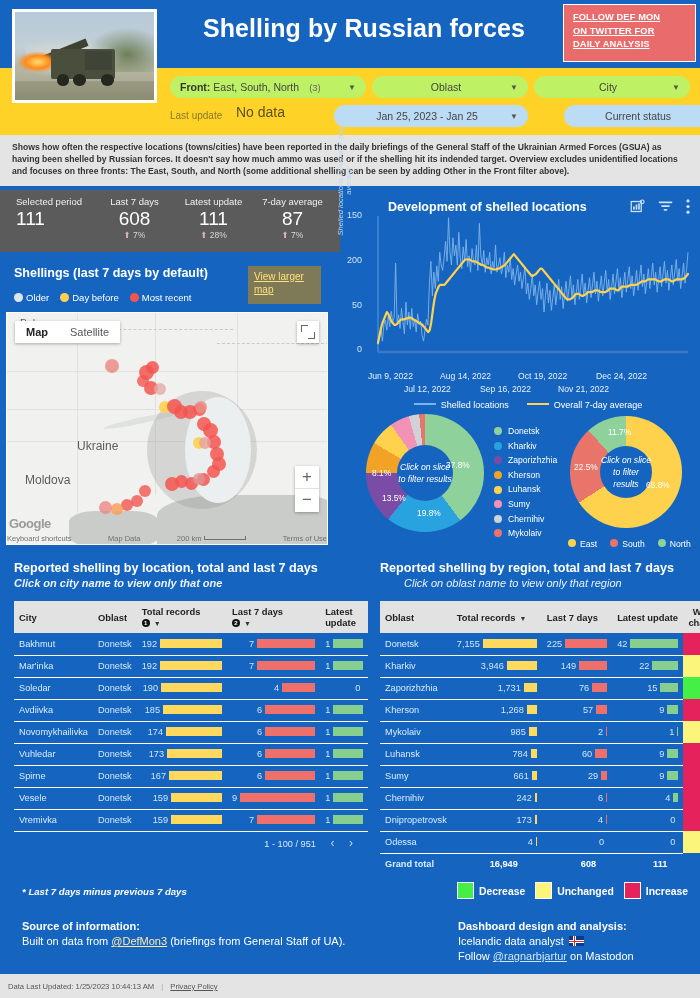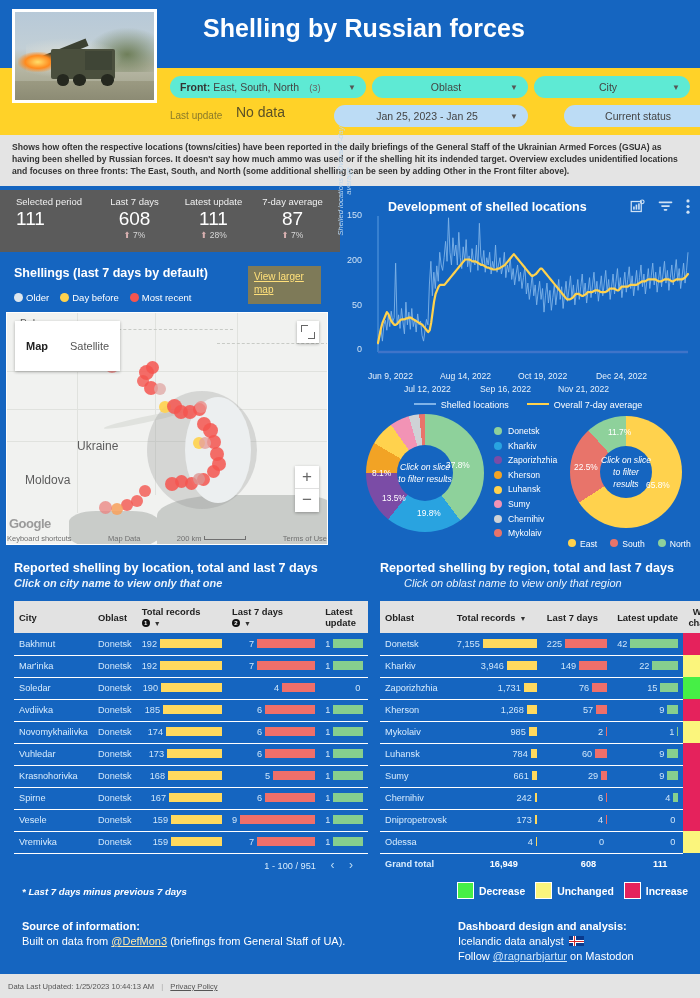--- a/index.html
+++ b/index.html
@@ -42,21 +42,21 @@
   .follow-box span {
     display: block; font-size: 9.3px; font-weight: bold; color: #ffffff;
     text-decoration: underline; line-height: 13.5px; letter-spacing: .1px;
   }
 
   .ctl {
     position: absolute; height: 22px; border-radius: 11px;
     display: flex; align-items: center; padding: 0 10px;
     font-size: 10.5px; color: #444444;
   }
-  .ctl.yellow { background: #5eead4; }
+  .ctl.yellow { background: #bef264; }
   .ctl.blue { background: #bcdcf5; }
   .ctl .lbl-strong { font-weight: bold; color: #333; margin-right: 3px; }
   .ctl .ctl-center { flex: 1; text-align: center; }
   .ctl .caret { margin-left: auto; font-size: 8px; color: #555; }
   .ctl .cnt { color: #666; font-size: 9.5px; margin: 0 7px 0 10px; }
 
   #front-filter { left: 170px; top: 76px; width: 196px; }
   #oblast-filter { left: 372px; top: 76px; width: 156px; }
   #city-filter   { left: 534px; top: 76px; width: 156px; }
   #date-filter    { left: 334px; top: 105px; width: 194px; }
@@ -97,21 +97,21 @@
   .map {
     position: absolute; left: 6px; top: 312px; width: 322px; height: 233px;
     background: #eceff0; border: 1px solid #ffffff; overflow: hidden;
   }
   .map-land { position: absolute; inset: 0; background: #f1f2f0; }
   .rd { position: absolute; background: #e0e2de; }
   .border-dash { position: absolute; border-top: 1px dashed #c8cbc6; }
   .sea { position: absolute; background: #c9ccc9; }
   .map-label { position: absolute; color: #5c5c5c; font-size: 10.5px; font-family: "Liberation Sans", sans-serif; }
   .map-toggle { position: absolute; left: 8px; top: 8px; display: flex; box-shadow: 0 1px 3px rgba(0,0,0,.3); }
-  .map-toggle div { background: #ffffff; color: #555; font-size: 11px; padding: 19px 11px; }
+  .map-toggle div { background: #ffffff; color: #555; font-size: 11px; padding: 5px 11px; }
   .map-toggle div.active { color: #222; font-weight: bold; }
   .map-fs { position: absolute; right: 8px; top: 8px; width: 22px; height: 22px; background: #fff; box-shadow: 0 1px 3px rgba(0,0,0,.3); }
   .map-fs::before, .map-fs::after { content: ""; position: absolute; width: 6px; height: 6px; border: 1.5px solid #666; }
   .map-fs::before { left: 4px; top: 4px; border-right: 0; border-bottom: 0; }
   .map-fs::after { right: 4px; bottom: 4px; border-left: 0; border-top: 0; }
   .map-zoom { position: absolute; right: 8px; bottom: 32px; width: 24px; background: #fff; box-shadow: 0 1px 3px rgba(0,0,0,.3); }
   .map-zoom div { height: 23px; line-height: 22px; text-align: center; color: #666; font-size: 17px; }
   .map-zoom div:first-child { border-bottom: 1px solid #e0e0e0; }
   .gmark { position: absolute; left: 2px; bottom: 13px; color: #9a9a9a; font-size: 13px; font-weight: bold; letter-spacing: -.5px; }
   .map-foot { position: absolute; left: 0; bottom: 1px; width: 100%; display: flex; justify-content: space-between; gap: 10px; padding-right: 0; color: #707070; font-size: 7.5px; }
@@ -196,20 +196,25 @@
     <div class="hero-truck"></div>
     <div class="hero-cab"></div>
     <div class="hero-wheel" style="left:30%"></div>
     <div class="hero-wheel" style="left:42%"></div>
     <div class="hero-wheel" style="left:62%"></div>
     <div class="hero-flash"></div>
   </div>
 
   <div class="title">Shelling by Russian forces</div>
 
+  <div class="follow-box">
+    <span>FOLLOW DEF MON</span>
+    <span>ON TWITTER FOR</span>
+    <span>DAILY ANALYSIS</span>
+  </div>
 
   <div class="ctl yellow" id="front-filter">
     <span class="lbl-strong">Front:</span>
     <span>East, South, North</span>
     <span class="cnt">(3)</span>
     <span class="caret">▼</span>
   </div>
   <div class="ctl yellow" id="oblast-filter">
     <span class="ctl-center">Oblast</span>
     <span class="caret">▼</span>
@@ -484,27 +489,20 @@
             <td class="numcell">1<span class="bar" style="width:30px;background:#86cf8e"></span></td>
           </tr>
           <tr>
             <td>Vuhledar</td>
             <td>Donetsk</td>
             <td class="numcell">173<span class="bar" style="width:55px;background:#ffd95e"></span></td>
             <td class="numcell">6<span class="bar" style="width:50px;background:#ef6f6a"></span></td>
             <td class="numcell">1<span class="bar" style="width:30px;background:#86cf8e"></span></td>
           </tr>
           <tr>
-            <td>Krasnohorivka</td>
-            <td>Donetsk</td>
-            <td class="numcell">168<span class="bar" style="width:54px;background:#ffd95e"></span></td>
-            <td class="numcell">5<span class="bar" style="width:42px;background:#ef6f6a"></span></td>
-            <td class="numcell">1<span class="bar" style="width:30px;background:#86cf8e"></span></td>
-          </tr>
-          <tr>
             <td>Spirne</td>
             <td>Donetsk</td>
             <td class="numcell">167<span class="bar" style="width:53px;background:#ffd95e"></span></td>
             <td class="numcell">6<span class="bar" style="width:50px;background:#ef6f6a"></span></td>
             <td class="numcell">1<span class="bar" style="width:30px;background:#86cf8e"></span></td>
           </tr>
           <tr>
             <td>Vesele</td>
             <td>Donetsk</td>
             <td class="numcell">159<span class="bar" style="width:51px;background:#ffd95e"></span></td>

